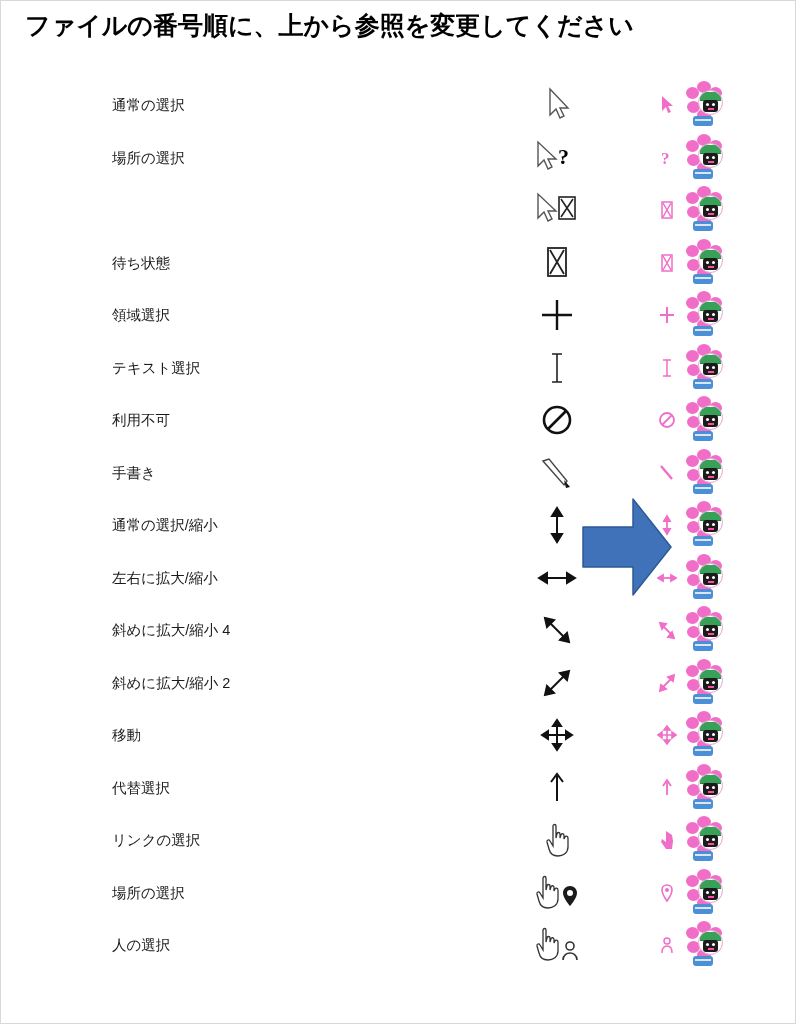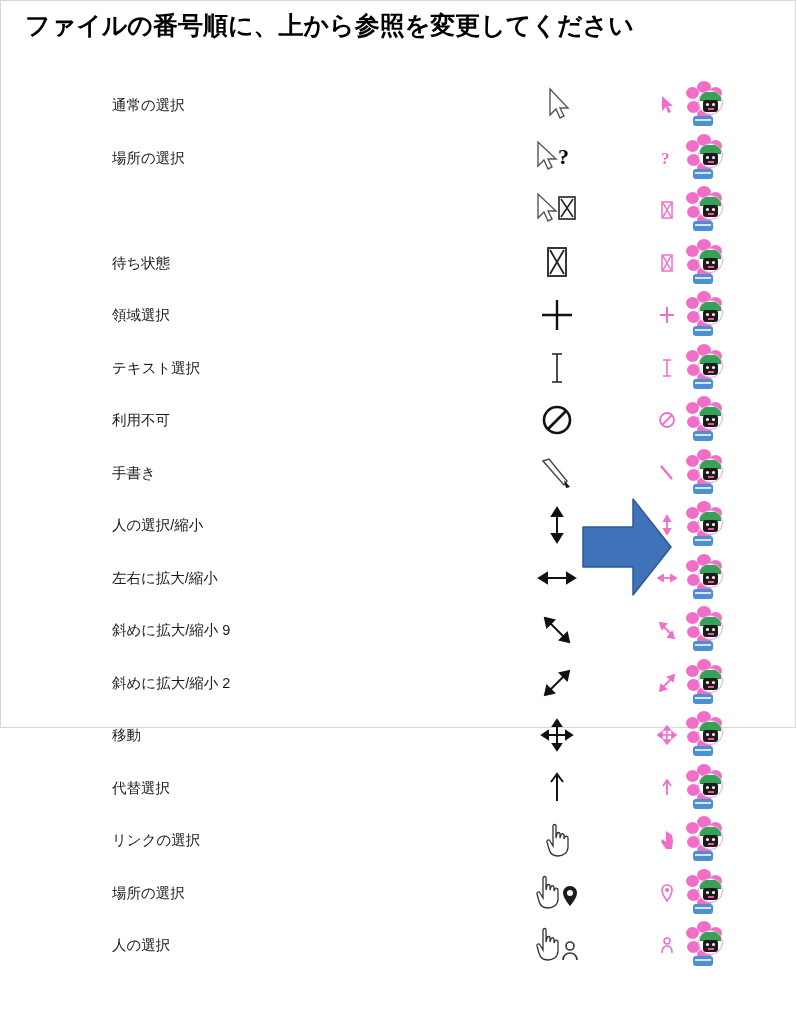--- a/index.html
+++ b/index.html
@@ -11,21 +11,21 @@
     width: 796px;
     height: 1024px;
     position: relative;
     font-family: "Liberation Sans", "DejaVu Sans", sans-serif;
     color: #000000;
     overflow: hidden;
   }
   .page {
     position: relative;
     width: 796px;
-    height: 728px;
+    height: 1024px;
     box-sizing: border-box;
     border: 1px solid #d8d8d8;
     background: #ffffff;
   }
   .heading {
     position: absolute;
     left: 24px;
     top: 8px;
     font-size: 25px;
     font-weight: bold;
@@ -536,21 +536,21 @@
             </div>
             <div class="blue">
                 <div class="stripe"></div>
               </div>
           </div>
         </div>
       </div>
     </div>
 
     <div class="row">
-      <div class="row-label">人の選択/縮小</div>
+      <div class="row-label">通常の選択/縮小</div>
       <div class="cursor-cell">
         <svg width="30" height="40" viewBox="0 0 30 40">
           <g stroke="#111" stroke-width="2" fill="#111">
             <path d="M15 7 L15 33"></path>
             <path d="M15 3 L10 11 L20 11 Z"></path>
             <path d="M15 37 L10 29 L20 29 Z"></path>
           </g>
         </svg>
       </div>
       <div class="anim-cell">
@@ -630,21 +630,21 @@
             </div>
             <div class="blue">
                 <div class="stripe"></div>
               </div>
           </div>
         </div>
       </div>
     </div>
 
     <div class="row">
-      <div class="row-label">斜めに拡大/縮小 9</div>
+      <div class="row-label">斜めに拡大/縮小 4</div>
       <div class="cursor-cell">
         <svg width="36" height="36" viewBox="0 0 36 36">
           <g stroke="#111" stroke-width="2" fill="#111">
             <path d="M10 10 L26 26"></path>
             <path d="M6 6 L15 8 L8 15 Z"></path>
             <path d="M30 30 L21 28 L28 21 Z"></path>
           </g>
         </svg>
       </div>
       <div class="anim-cell">

